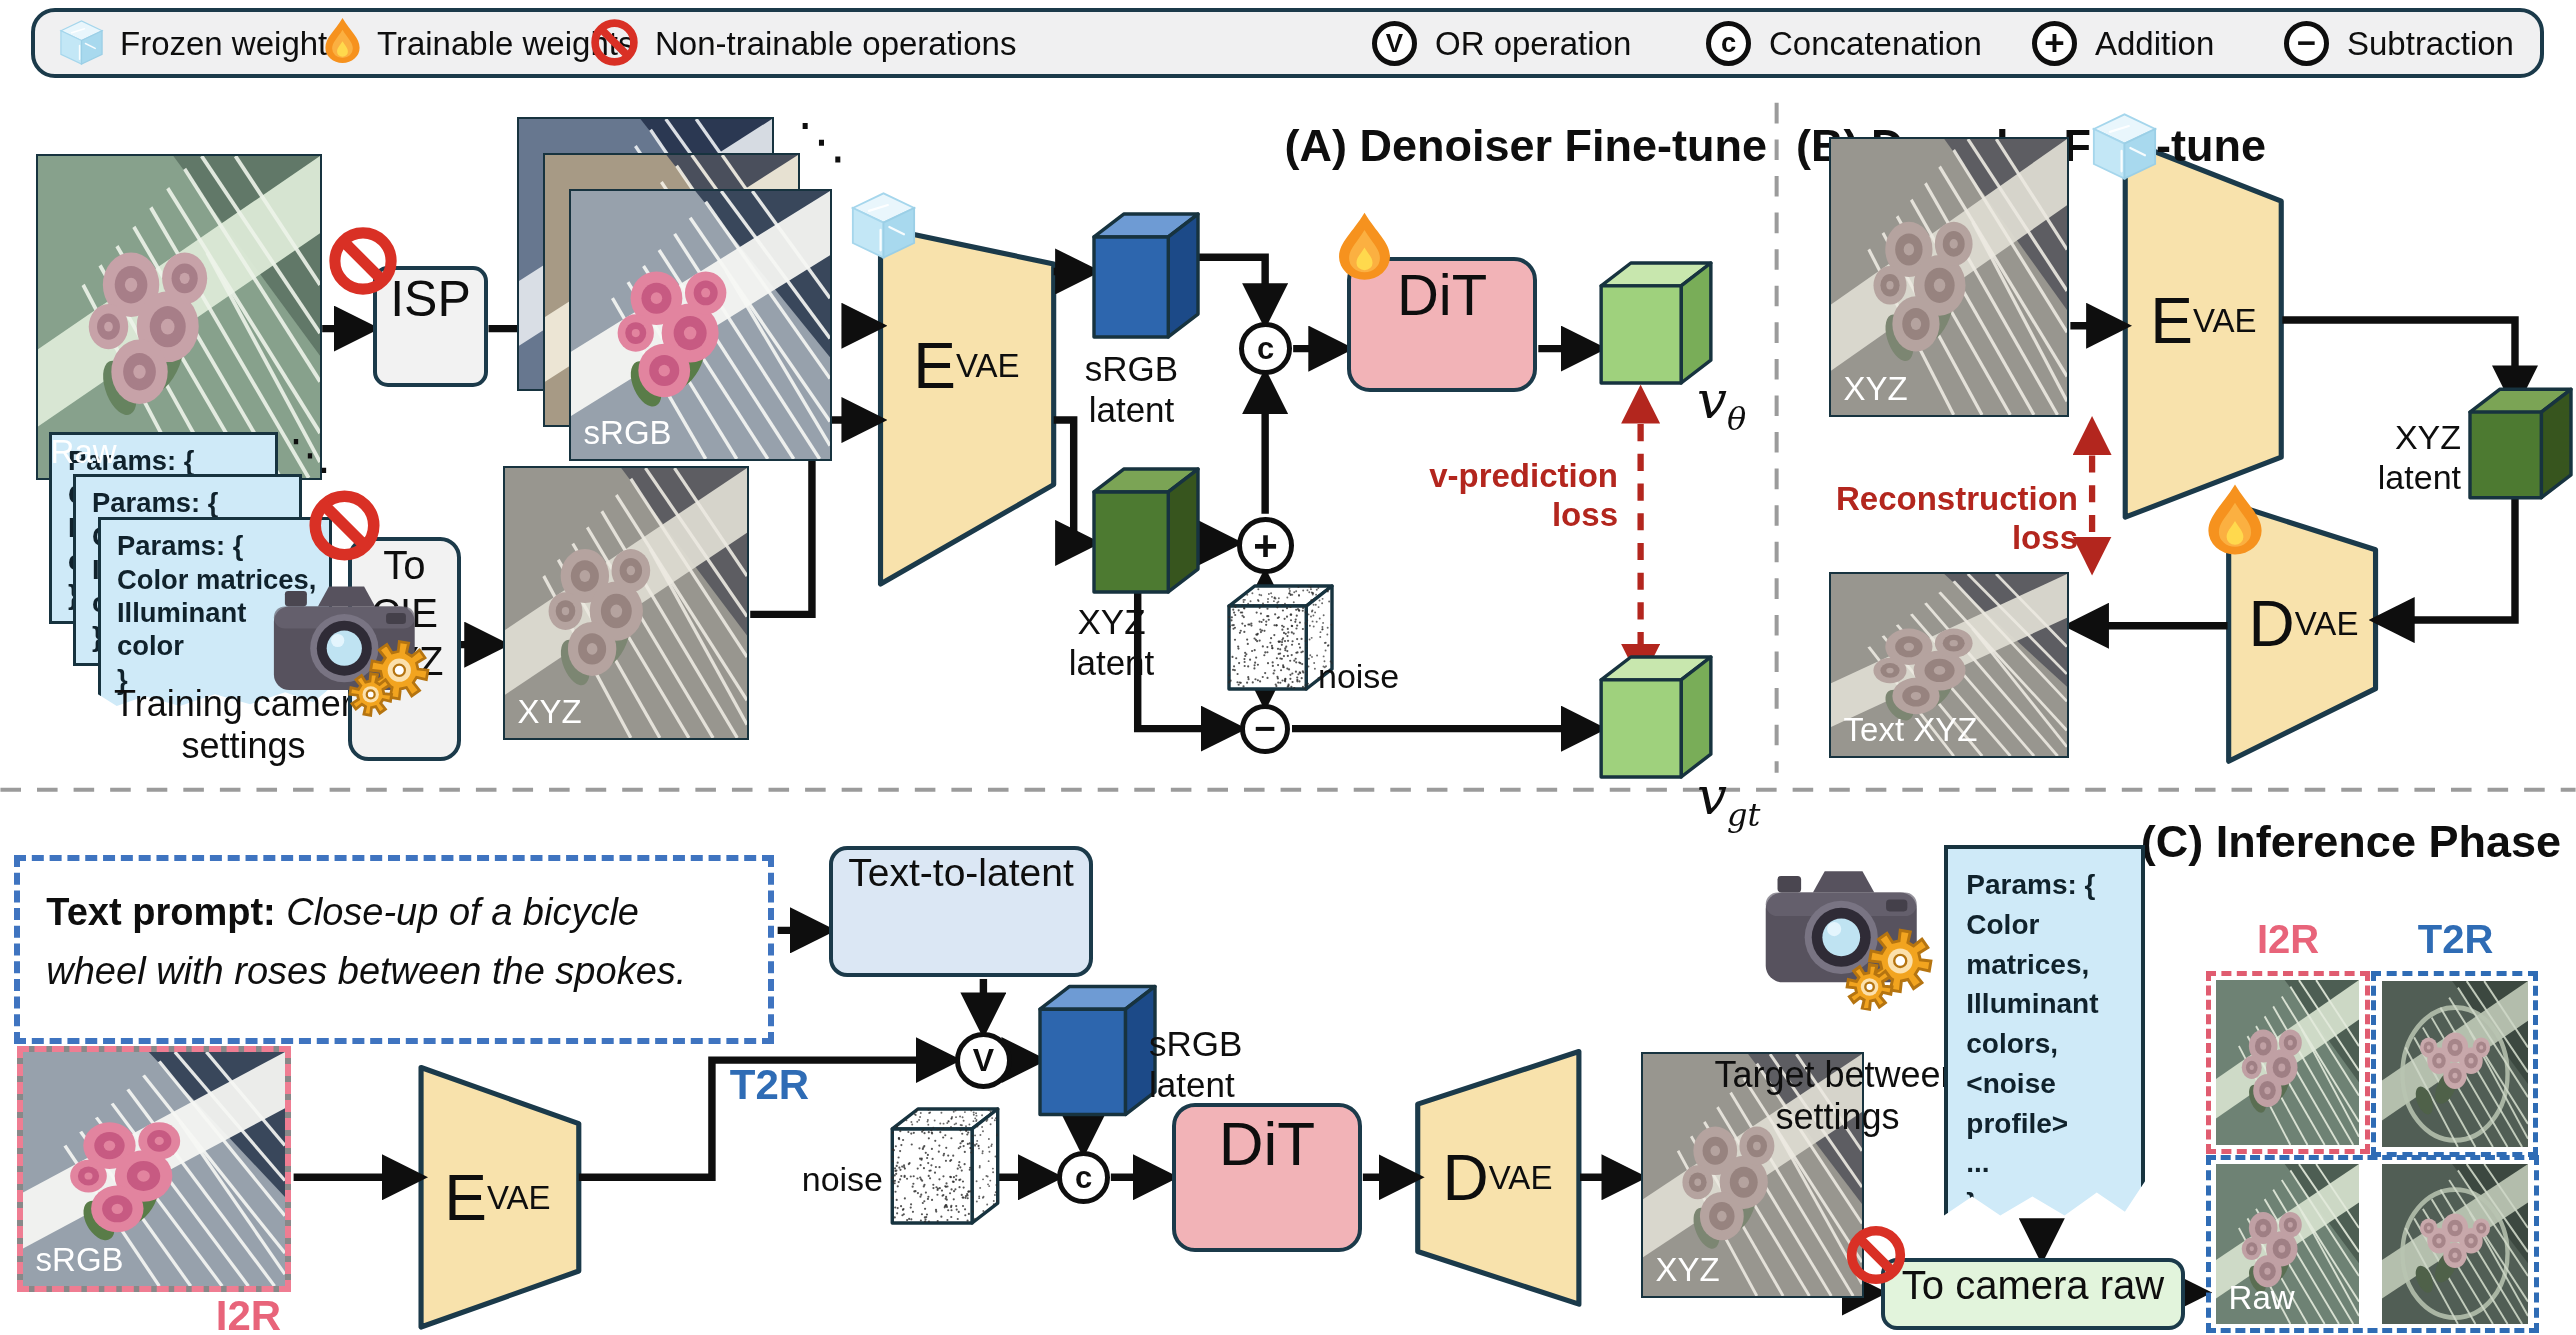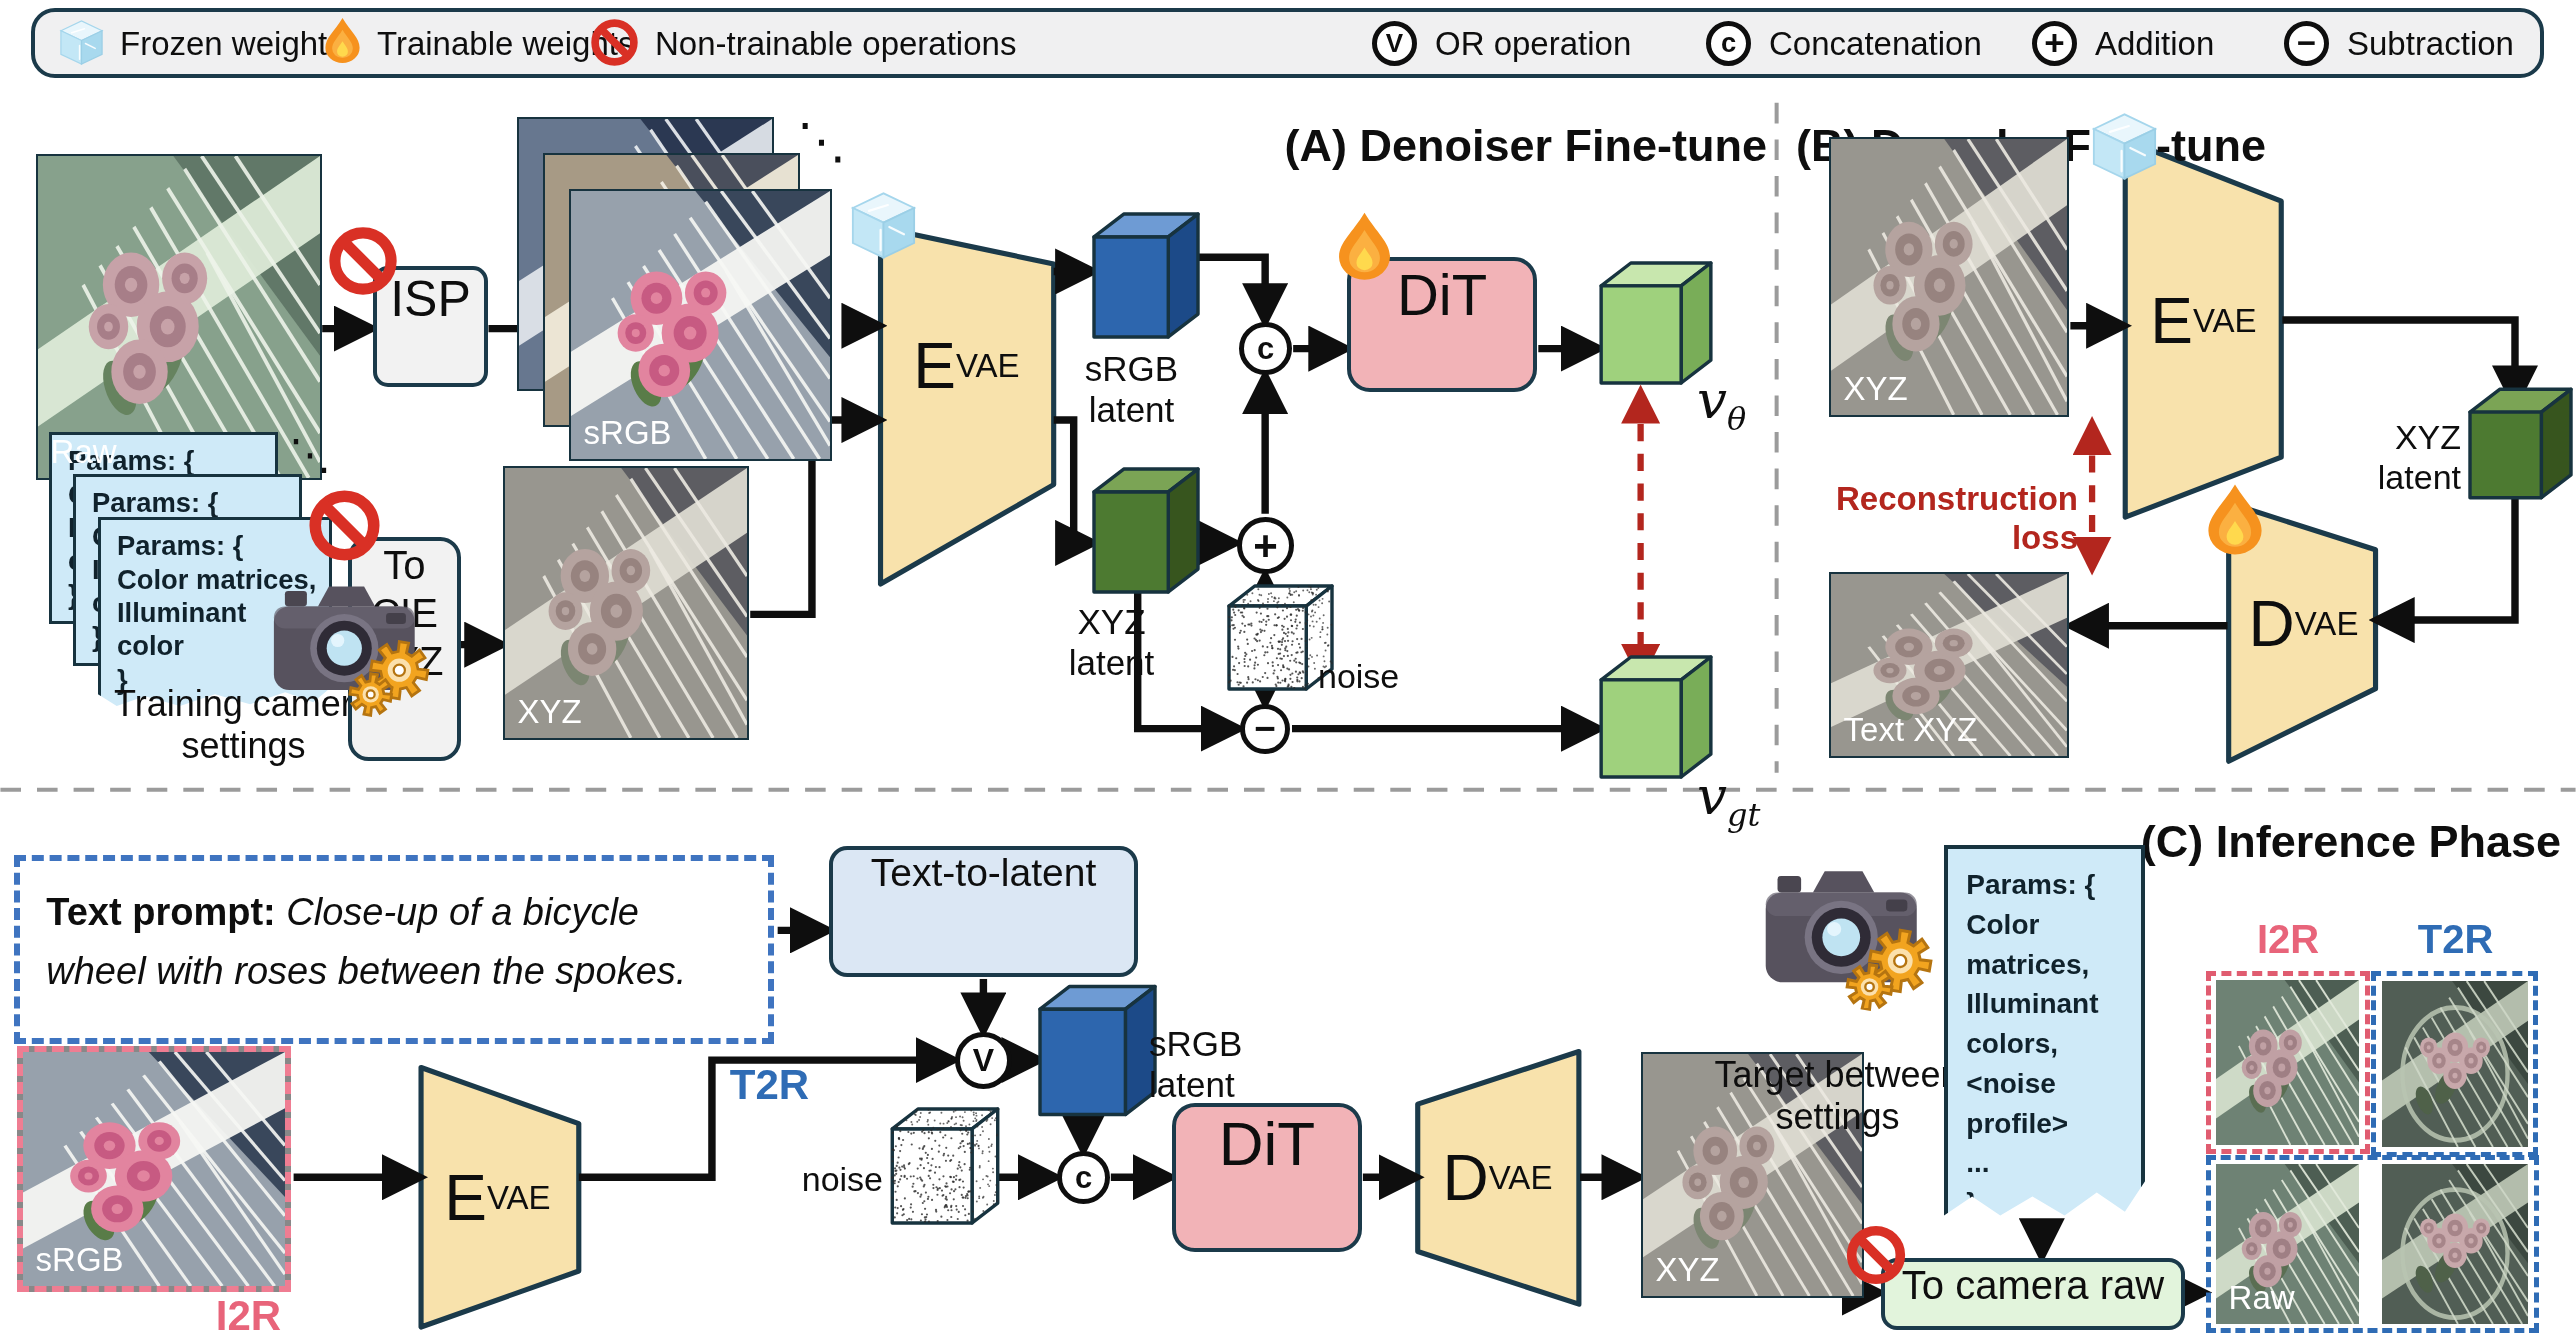--- a/index.html
+++ b/index.html
@@ -813,20 +813,22 @@
       <svg width="110" height="120" viewBox="0 0 192 210">
         <polygon points="0,40 52,0 192,0 140,40" fill="#c8e7ae" stroke="#17333f" stroke-width="6" stroke-linejoin="round"></polygon>
         <polygon points="140,40 192,0 192,170 140,210" fill="#79ad58" stroke="#17333f" stroke-width="6" stroke-linejoin="round"></polygon>
         <rect x="0" y="40" width="140" height="170" fill="#9fd17d" stroke="#17333f" stroke-width="6" stroke-linejoin="round"></rect>
       </svg>
     </div>
   <div class="lbl serifv" style="left:1697px;top:306px;">
     <span>v</span><sub>θ</sub>
   </div>
 
+  <div class="lbl right bold" style="left:1418px;top:457px;width:200px;font-size:33px;color:#b3261e;">v-prediction
+loss</div>
 
   <div class="cube" id="cb-vgt" style="left:1601px;top:657px;">
       <svg width="110" height="120" viewBox="0 0 192 210">
         <polygon points="0,40 52,0 192,0 140,40" fill="#c8e7ae" stroke="#17333f" stroke-width="6" stroke-linejoin="round"></polygon>
         <polygon points="140,40 192,0 192,170 140,210" fill="#79ad58" stroke="#17333f" stroke-width="6" stroke-linejoin="round"></polygon>
         <rect x="0" y="40" width="140" height="170" fill="#9fd17d" stroke="#17333f" stroke-width="6" stroke-linejoin="round"></rect>
       </svg>
     </div>
   <div class="lbl serifv" style="left:1697px;top:702px;">
     <span>v</span><sub>gt</sub>
@@ -940,21 +942,21 @@
       </svg>
     <div class="plabel">Text XYZ</div>
   </div>
 
   <div class="dashedbox" style="left:14.3px;top:855px;width:760px;height:189px;border:6.3px dashed #3f74c0;background:#fff;padding:22px 26px;font-size:38px;line-height:1.55;">
     <span class="bold">Text prompt:</span>
     <span style="font-style:italic;">Close-up of a bicycle wheel with roses between the spokes.</span>
   </div>
   <div class="lbl bold center" style="left:715px;top:1060px;width:109px;font-size:42px;color:#2f6cb5;">T2R</div>
 
-  <div class="box" style="left:829px;top:846px;width:309px;height:131px;background:#dbe7f4;border-radius:18.3px;">
+  <div class="box" style="left:829px;top:846px;width:264px;height:131px;background:#dbe7f4;border-radius:18.3px;">
     <span class="lbl" style="position:static;font-size:39px;">Text-to-latent</span>
   </div>
 
   <div class="photo" id="ph-srgb-c" style="left:17px;top:1046px;width:274px;height:246px;border:6.3px dashed #ef7d92;">
       <svg viewBox="0 0 100 100" preserveAspectRatio="none">
         <rect x="0" y="0" width="100" height="100" fill="#97a1ac"></rect>
         <polygon points="48,0 100,0 100,62" fill="#2c3a50" opacity="0.88"></polygon>
         <polygon points="0,60 100,0 100,24 0,84" fill="#f4f5f2" opacity="0.95"></polygon>
         <line x1="58" y1="0" x2="100" y2="55" stroke="#f7f8f5" stroke-width="1.3" opacity="0.9"></line>
         <line x1="52" y1="4" x2="100" y2="70" stroke="#f7f8f5" stroke-width="1.3" opacity="0.9"></line>

